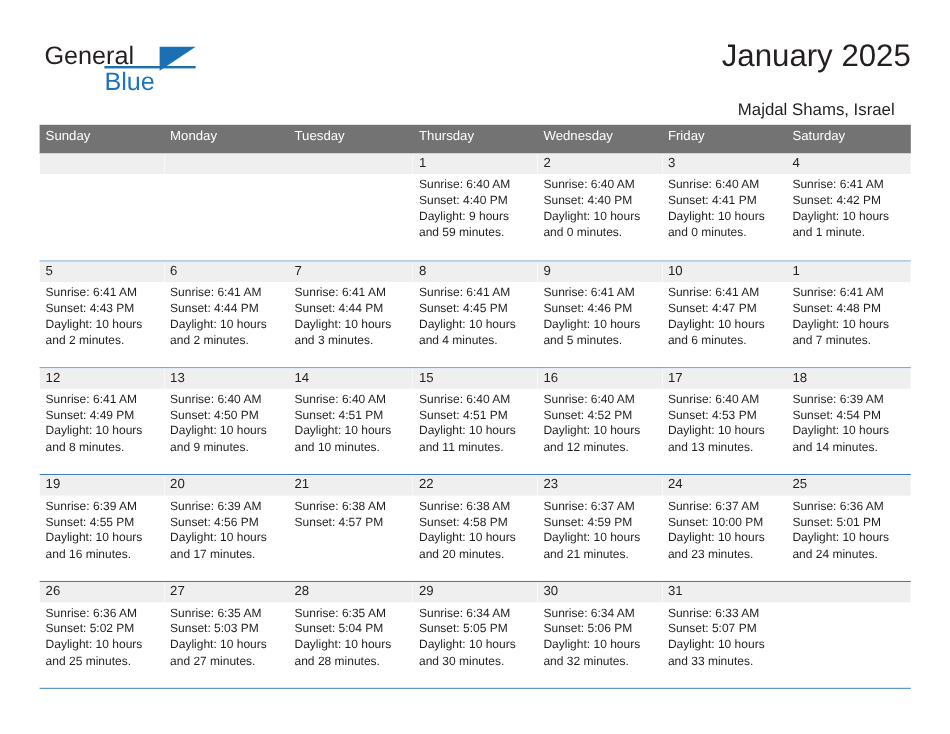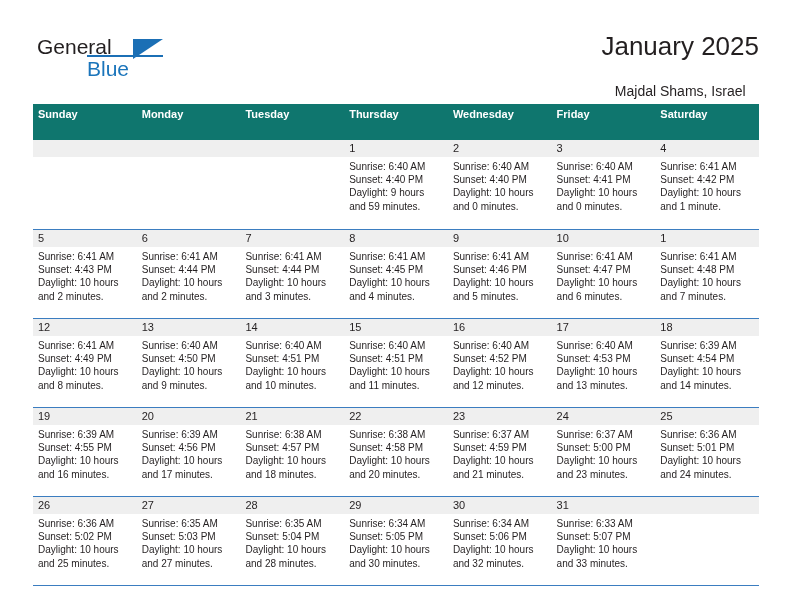--- a/index.html
+++ b/index.html
@@ -94,23 +94,22 @@
 
   
   .calendar {
     position: absolute;
     left: 33px;
     top: 104px;
     width: 726px;
   }
   .weekdays {
     display: flex;
-    background: #0f766e;
-    height: 36px;
-    font-weight: bold;
+    background: #737373;
+    height: 24px;
   }
   .weekday {
     flex: 1 1 0;
     color: #ffffff;
     font-size: 11px;
     line-height: 20px;
     padding-left: 5px;
     box-sizing: border-box;
     white-space: nowrap;
   }
@@ -365,21 +364,20 @@
               <div>Sunrise: 6:39 AM</div>
               <div>Sunset: 4:56 PM</div>
               <div class="wrap">Daylight: 10 hours and 17 minutes.</div>
             </div>
           </div>
           <div class="cell">
             <div class="daynum-strip">21</div>
             <div class="cell-body">
               <div>Sunrise: 6:38 AM</div>
               <div>Sunset: 4:57 PM</div>
-              <div class="wrap">Daylight: 10 hours and 18 minutes.</div>
             </div>
           </div>
           <div class="cell">
             <div class="daynum-strip">22</div>
             <div class="cell-body">
               <div>Sunrise: 6:38 AM</div>
               <div>Sunset: 4:58 PM</div>
               <div class="wrap">Daylight: 10 hours and 20 minutes.</div>
             </div>
           </div>
@@ -388,21 +386,21 @@
             <div class="cell-body">
               <div>Sunrise: 6:37 AM</div>
               <div>Sunset: 4:59 PM</div>
               <div class="wrap">Daylight: 10 hours and 21 minutes.</div>
             </div>
           </div>
           <div class="cell">
             <div class="daynum-strip">24</div>
             <div class="cell-body">
               <div>Sunrise: 6:37 AM</div>
-              <div>Sunset: 5:00 PM</div>
+              <div>Sunset: 10:00 PM</div>
               <div class="wrap">Daylight: 10 hours and 23 minutes.</div>
             </div>
           </div>
           <div class="cell">
             <div class="daynum-strip">25</div>
             <div class="cell-body">
               <div>Sunrise: 6:36 AM</div>
               <div>Sunset: 5:01 PM</div>
               <div class="wrap">Daylight: 10 hours and 24 minutes.</div>
             </div>

